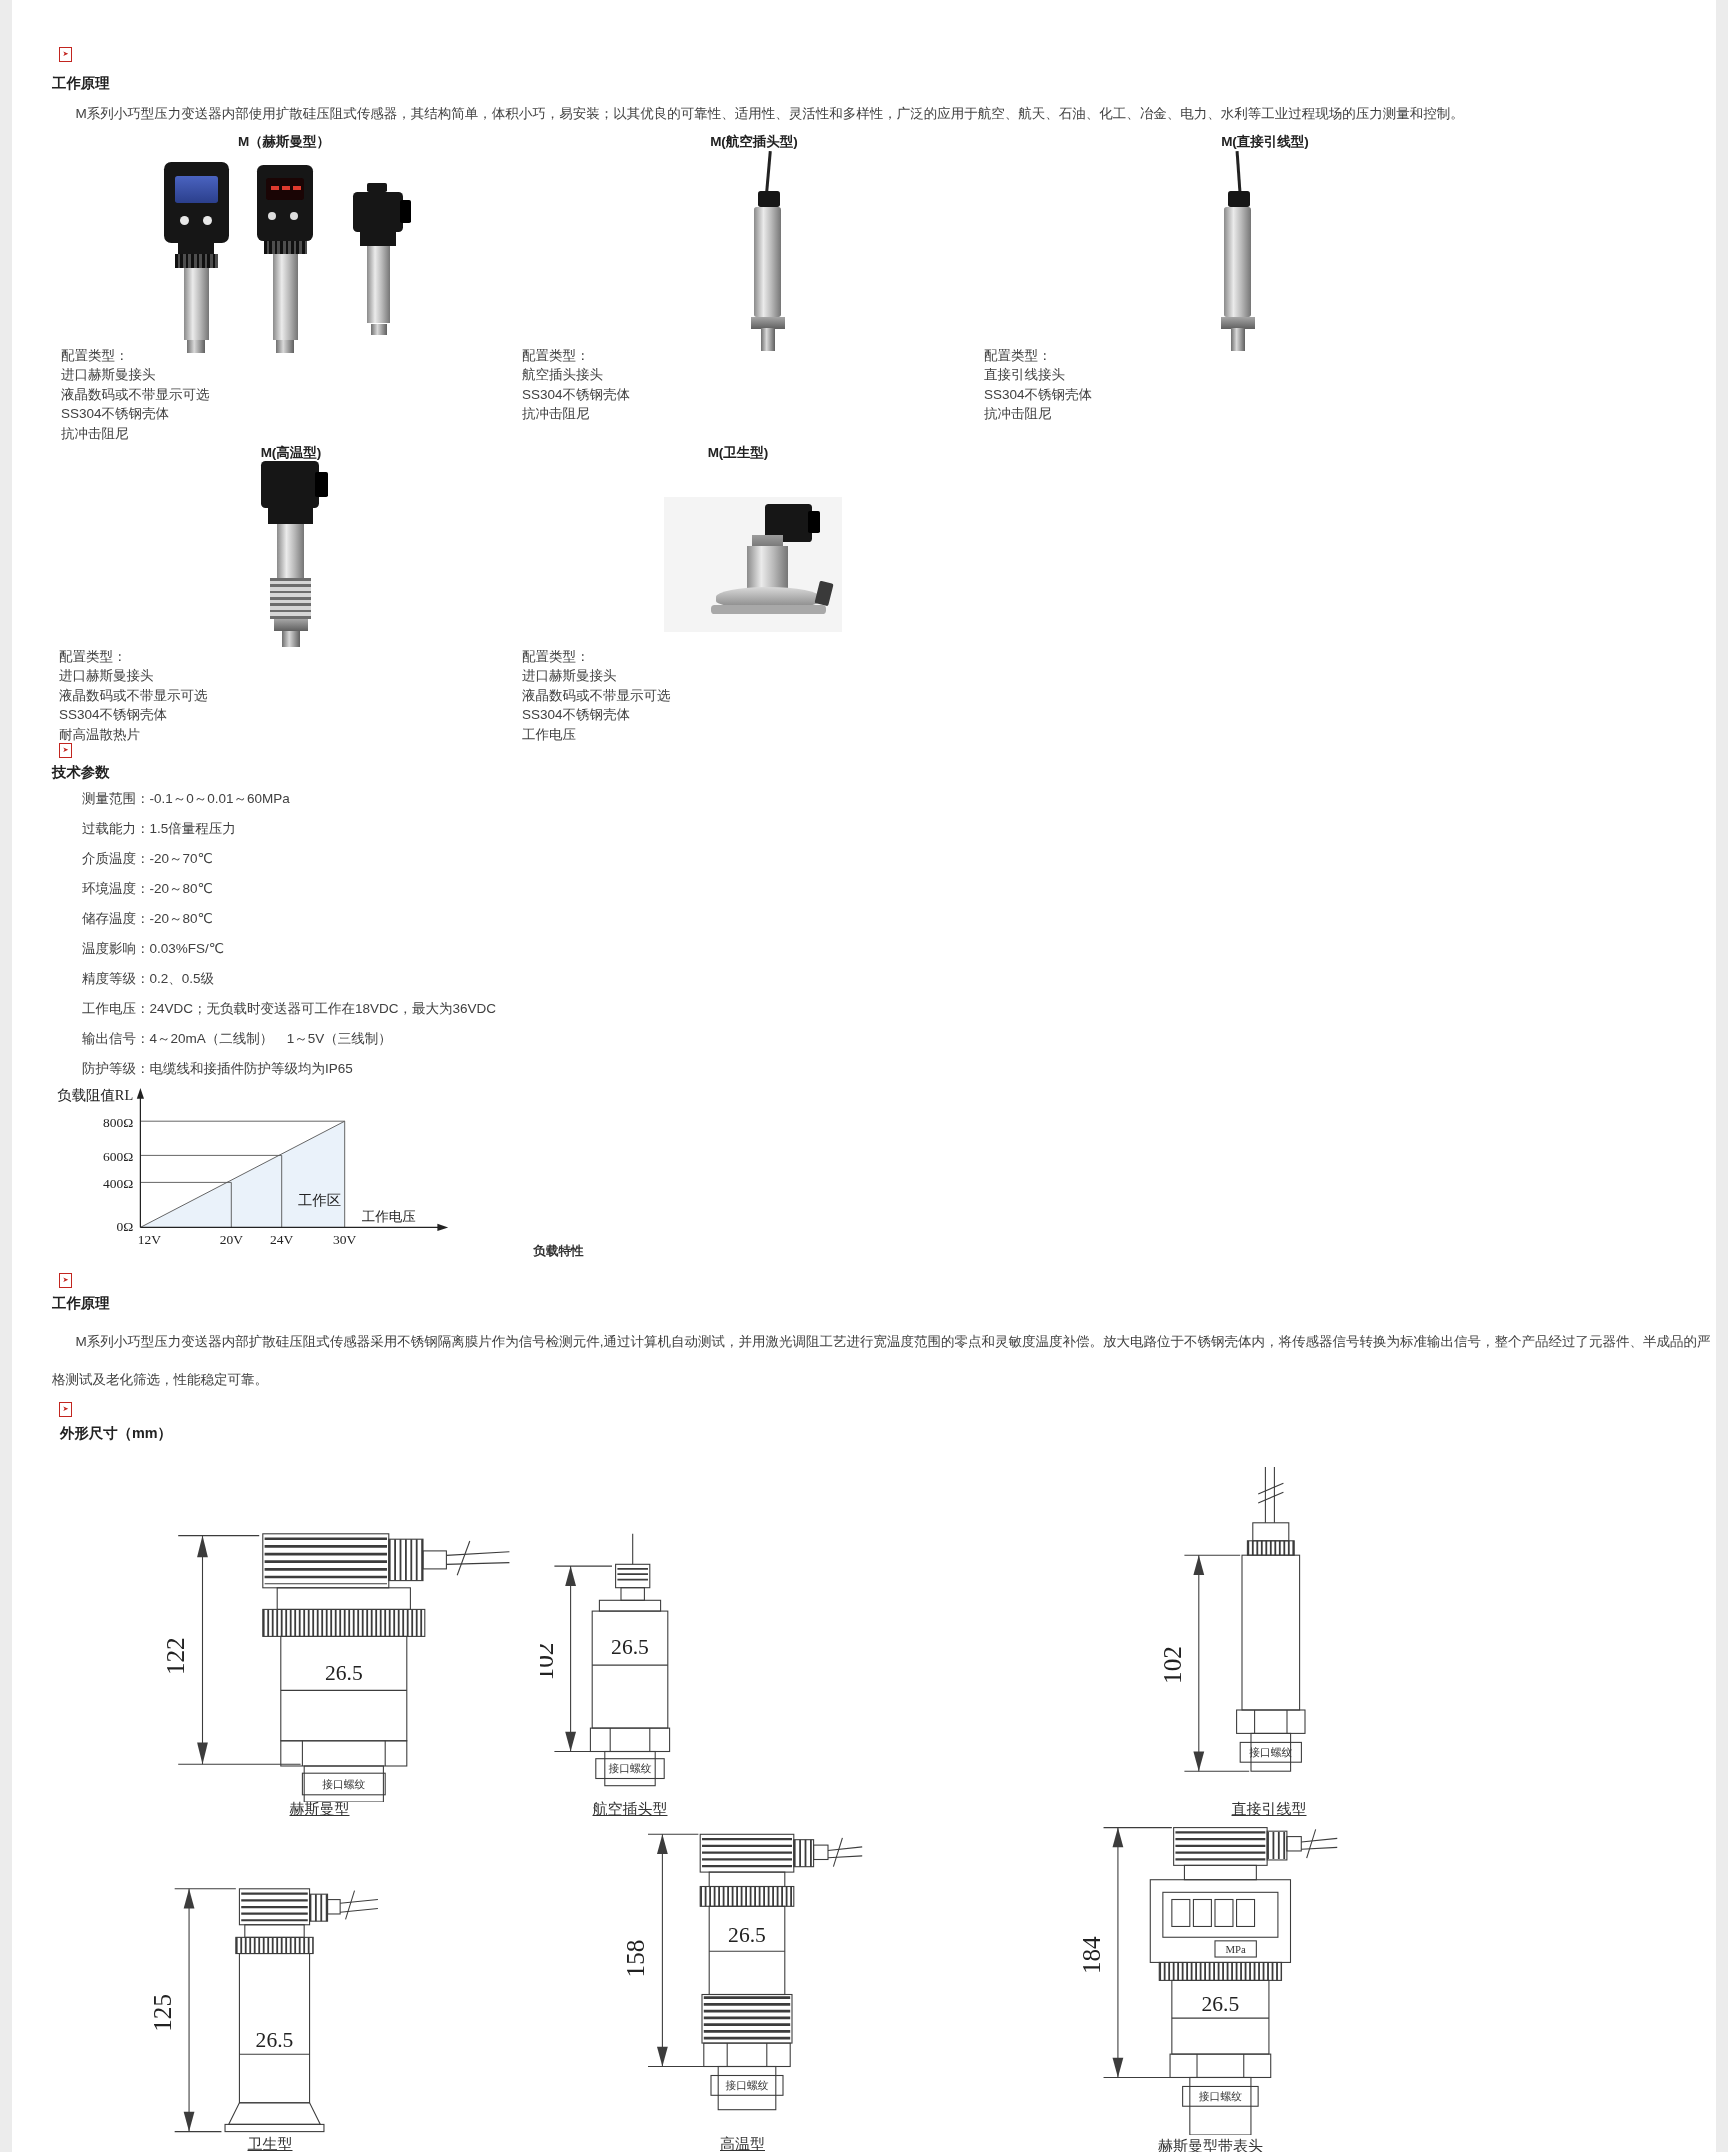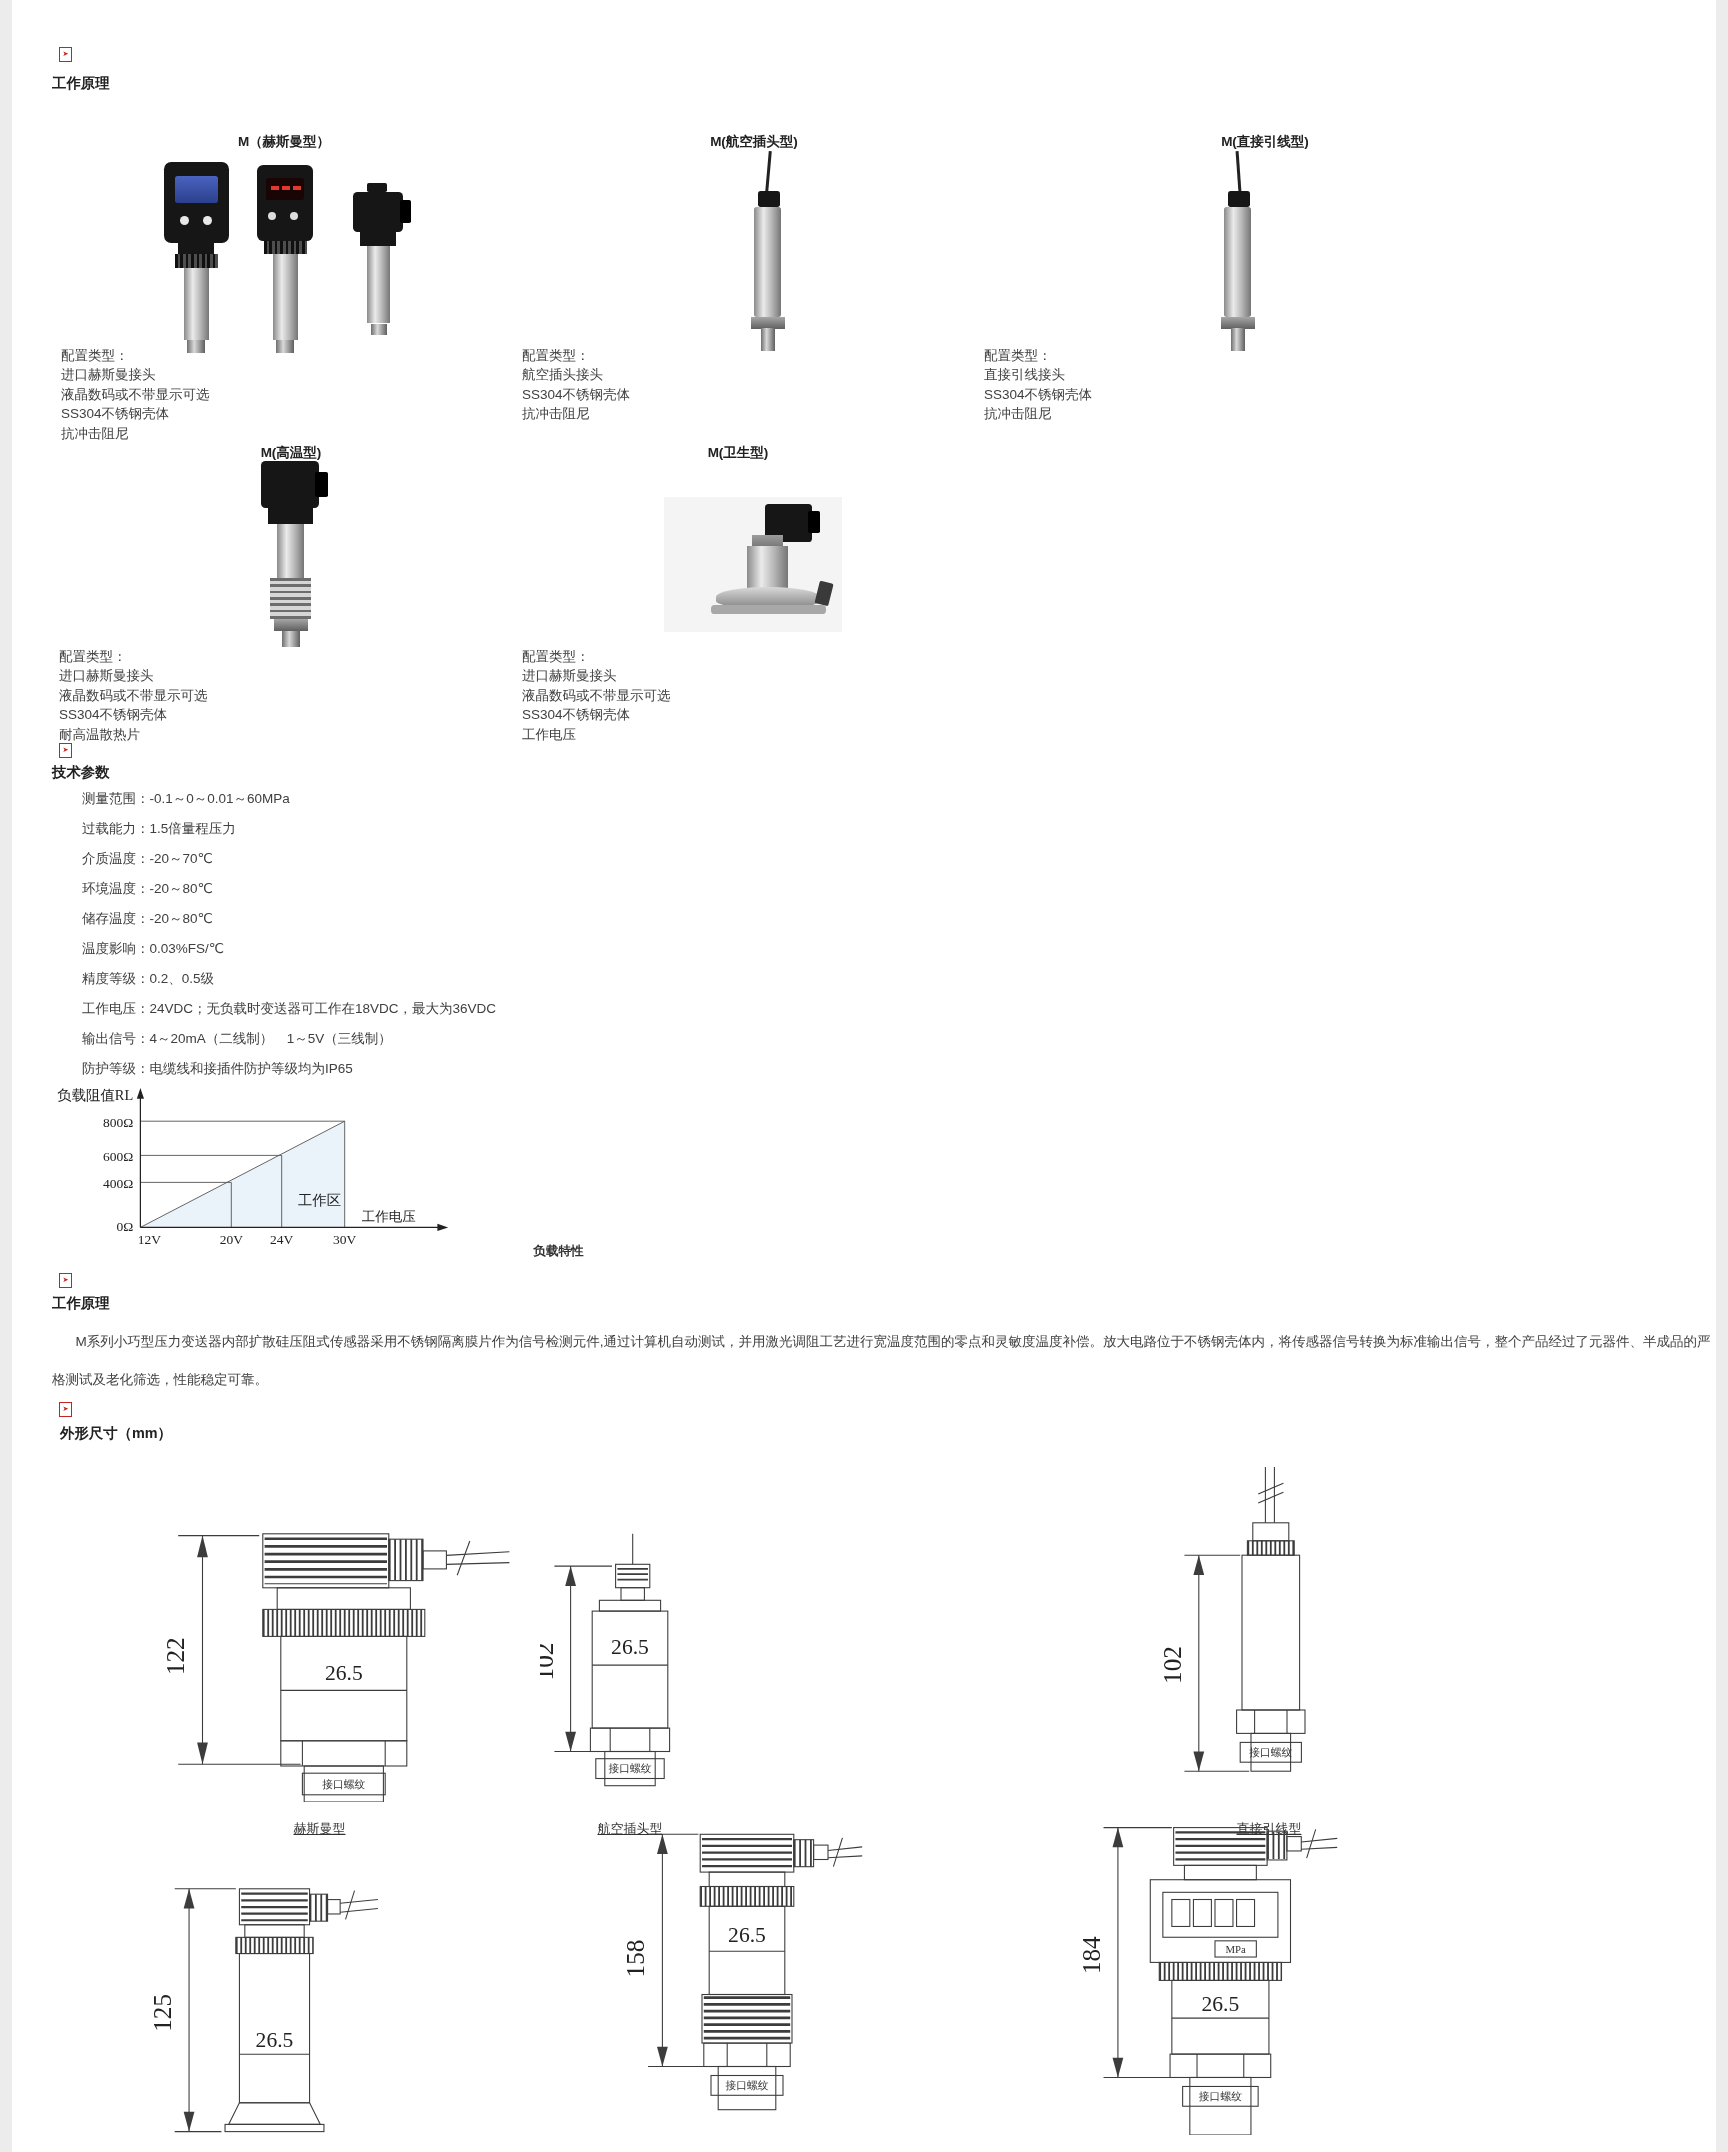--- a/index.html
+++ b/index.html
@@ -26,37 +26,38 @@
   .finsp{background:repeating-linear-gradient(180deg,#6d6d6d 0 2.7px,#d6d6d6 2.7px 6.3px);}
 
   .draw{position:absolute;}
   .draw .o{fill:none;stroke:#3c3c3c;stroke-width:1.2px;}
   .draw .f{fill:#3c3c3c;stroke:none;}
   .draw .st{stroke:#3c3c3c;}
   .draw text{font-family:"Liberation Serif","DejaVu Serif",serif;fill:#222;}
   .draw text.dim{font-size:28px;}
   .draw text.bodydim{font-size:24px;}
   .draw text.small{font-size:12px;fill:#333;}
-  .dcap{position:absolute;font-size:13px;color:#333;text-align:center;text-decoration:underline;margin-top:20px;}
+  .dcap{position:absolute;font-size:15px;color:#333;text-align:center;text-decoration:underline;}
 
   .chart{position:absolute;}
   .chart text{font-family:"Liberation Serif","DejaVu Serif",serif;fill:#222;}
   .chart .ax{stroke:#222;stroke-width:1.4px;fill:none;}
   .chart .gl{stroke:#555;stroke-width:1px;fill:none;}
   .chart-cap{position:absolute;font-size:12.6px;color:#333;text-align:center;font-weight:bold;}
 </style>
 </head>
 <body>
 
 <div id="page">
   <div class="edge l"></div>
   <div class="edge r"></div>
 
   <span class="sec-marker" style="left:59px;top:47px"><span>➤</span></span>
   <div class="sec-title" style="left:52px;top:74px">工作原理</div>
+  <div class="para" style="left:52px;top:104px;width:1656px;text-indent:23.4px">M系列小巧型压力变送器内部使用扩散硅压阻式传感器，其结构简单，体积小巧，易安装；以其优良的可靠性、适用性、灵活性和多样性，广泛的应用于航空、航天、石油、化工、冶金、电力、水利等工业过程现场的压力测量和控制。</div>
 
   <div class="ptitle" style="left:176px;top:133px">M（赫斯曼型）</div>
   <div class="ptitle" style="left:646px;top:133px">M(航空插头型)</div>
   <div class="ptitle" style="left:1157px;top:133px">M(直接引线型)</div>
 
   <div class="photo" style="left:162px;top:151px;width:270px;height:205px">
     <div class="blk" style="left:1.8px;top:10.8px;width:65px;height:81px;border-radius:7.2px"></div>
     <div style="left:12.6px;top:25px;width:43px;height:27px;background:linear-gradient(180deg,#4a63c0,#2b3f8c);border-radius:2.7px"></div>
     <div style="left:18px;top:65px;width:9px;height:9px;background:#e8e8e8;border-radius:50%"></div>
     <div style="left:41px;top:65px;width:9px;height:9px;background:#e8e8e8;border-radius:50%"></div>

